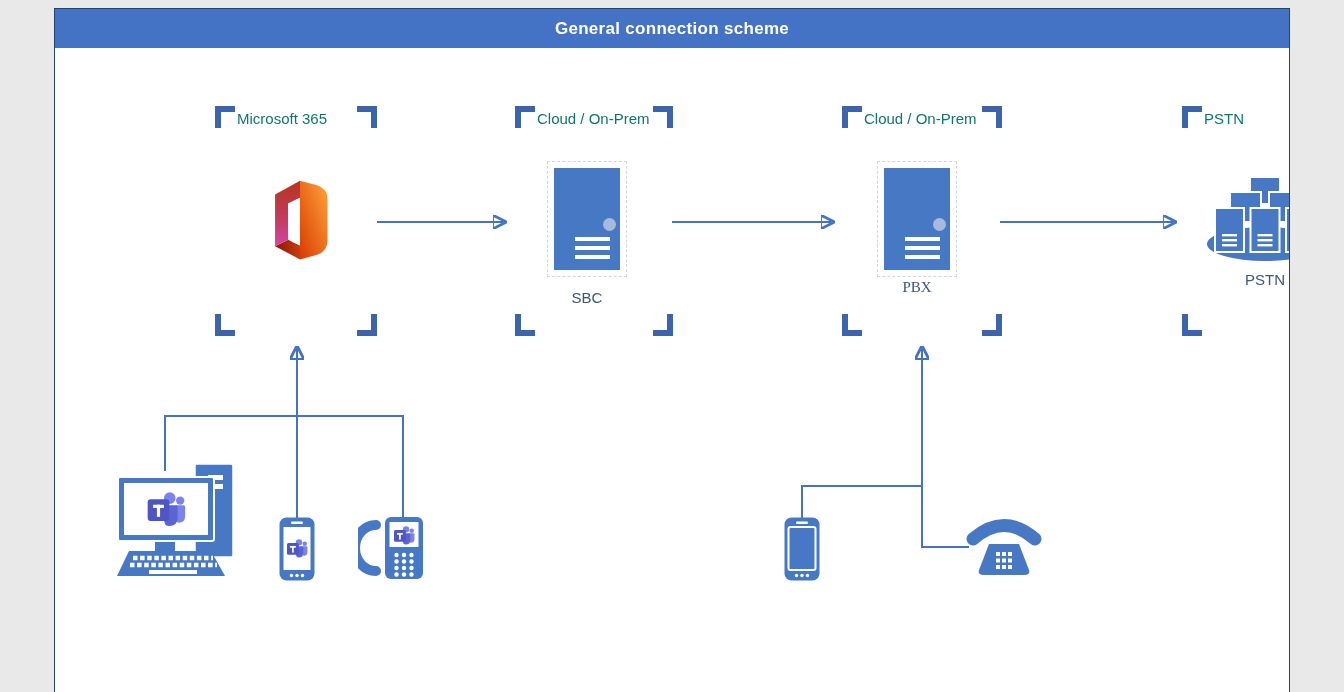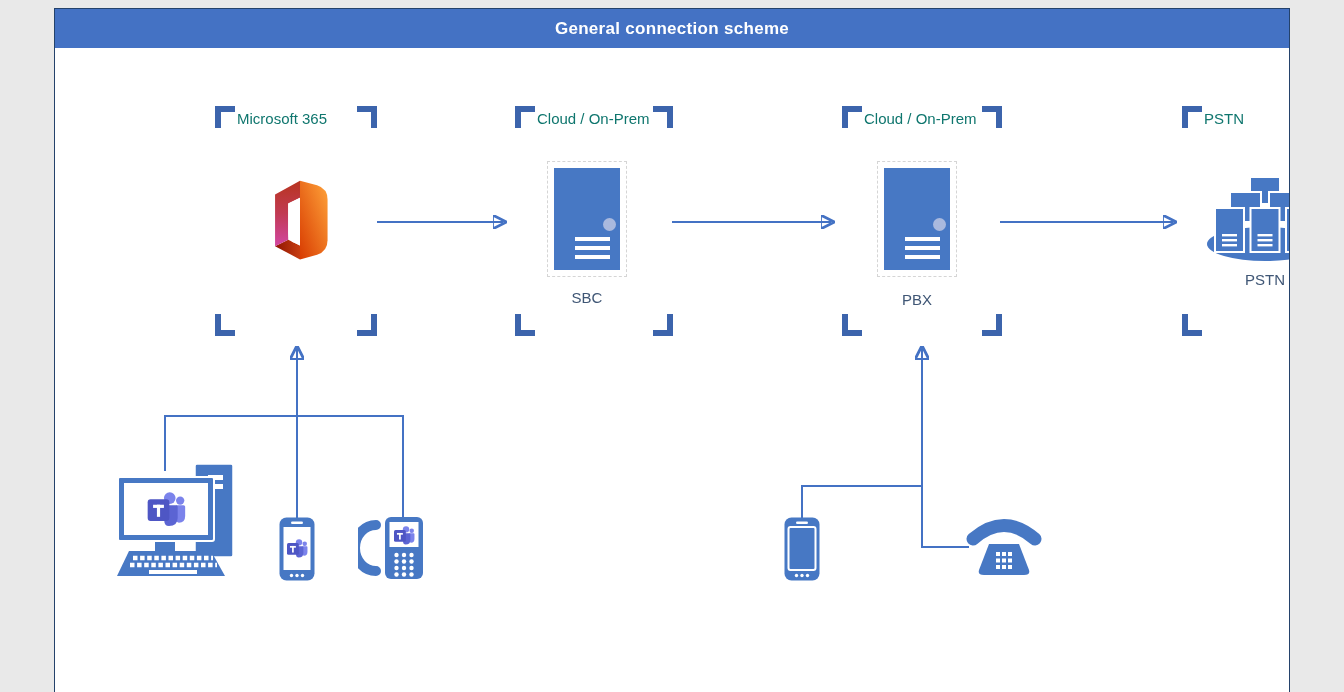--- a/index.html
+++ b/index.html
@@ -140,21 +140,21 @@
   <div class="nodelabel" style="left:492px;top:280px;width:80px;">SBC</div>
 
   <div class="server-box" style="left:822px;top:152px;">
     <div class="server">
       <div class="led"></div>
       <div class="bar b1"></div>
         <div class="bar b2"></div>
         <div class="bar b3"></div>
     </div>
   </div>
-  <div class="nodelabel" style="left:822px;top:282px;width:80px;">PBX</div>
+  <div class="nodelabel" style="left:822px;top:270px;width:80px;font-family:Liberation Serif, serif;">PBX</div>
 
   <svg class="icon" style="left:1148px;top:163px;" width="124" height="92" viewBox="0 0 124 92">
     <ellipse cx="62" cy="72" rx="58" ry="17" fill="#4778C4"></ellipse>
     <rect x="47" y="5" width="30" height="27" fill="#4778C4" stroke="#ffffff" stroke-width="2"></rect>
     <rect x="27" y="20" width="31" height="30" fill="#4778C4" stroke="#ffffff" stroke-width="2"></rect>
     <rect x="66" y="20" width="31" height="30" fill="#4778C4" stroke="#ffffff" stroke-width="2"></rect>
     <g stroke="#ffffff" stroke-width="2">
       <rect x="12" y="36" width="29" height="44" fill="#4778C4"></rect>
       <rect x="47.5" y="36" width="29" height="44" fill="#4778C4"></rect>
       <rect x="83" y="36" width="29" height="44" fill="#4778C4"></rect>

